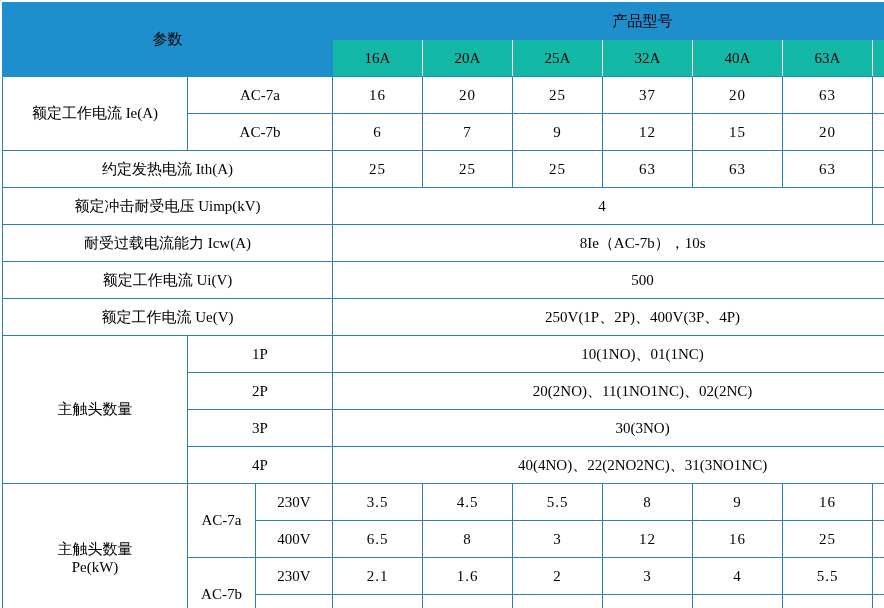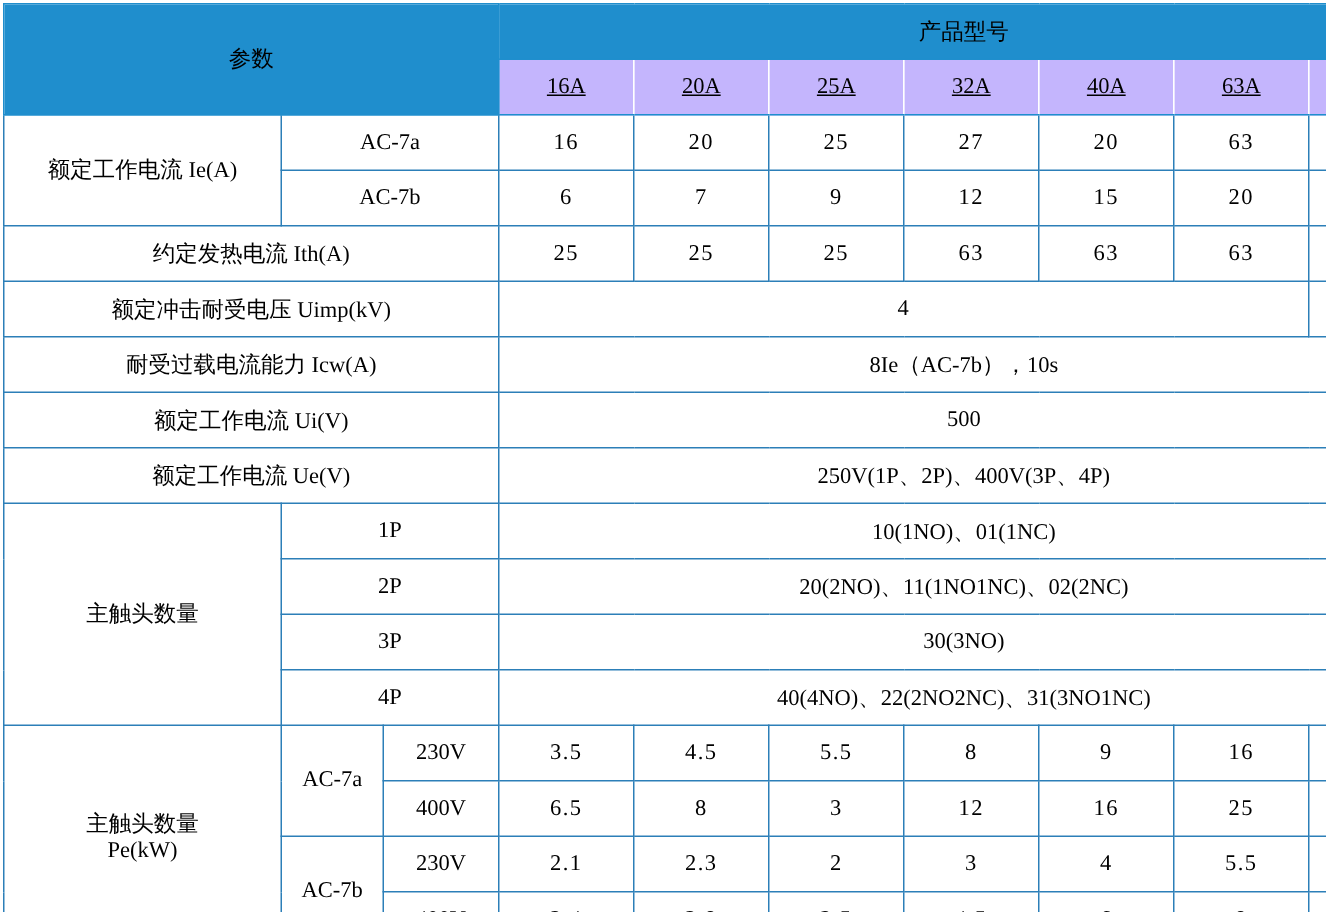--- a/index.html
+++ b/index.html
@@ -30,26 +30,25 @@
     height: 37px;
     box-sizing: border-box;
   }
   .hdr {
     background: #1f8ecd;
     color: #ffffff;
     font-size: 16px;
     border-color: #1f8ecd !important;
   }
   .hdr-sub {
-    background: #c4b5fd;
+    background: #14b8a6;
     color: #ffffff;
     font-size: 15px;
     border-color: #ffffff !important;
     border-bottom-color: #1f8ecd !important;
-    text-decoration: underline;
   }
   .param-head {
     height: 74px;
     font-size: 17px;
   }
   .rowlabel {
     text-align: left;
     padding-left: 8px;
     font-size: 15px;
   }
@@ -102,21 +101,21 @@
       <td class="hdr-sub">63A</td>
       <td class="hdr-sub">100A</td>
     </tr>
 
     <tr>
       <td class="rowlabel" rowspan="2">额定工作电流 Ie(A)</td>
       <td class="midlabel" colspan="2">AC-7a</td>
       <td class="num">16</td>
       <td class="num">20</td>
       <td class="num">25</td>
-      <td class="num">27</td>
+      <td class="num">37</td>
       <td class="num">20</td>
       <td class="num">63</td>
       <td class="num">100</td>
     </tr>
 
     <tr>
       <td class="midlabel" colspan="2">AC-7b</td>
       <td class="num">6</td>
       <td class="num">7</td>
       <td class="num">9</td>
@@ -199,21 +198,21 @@
       <td class="num">12</td>
       <td class="num">16</td>
       <td class="num">25</td>
       <td class="num">40</td>
     </tr>
 
     <tr>
       <td class="midlabel" rowspan="2">AC-7b</td>
       <td class="midlabel">230V</td>
       <td class="num">2.1</td>
-      <td class="num">2.3</td>
+      <td class="num">1.6</td>
       <td class="num">2</td>
       <td class="num">3</td>
       <td class="num">4</td>
       <td class="num">5.5</td>
       <td class="dash">–</td>
     </tr>
     <tr>
       <td class="midlabel">400V</td>
       <td class="num">2.4</td>
       <td class="num">2.8</td>

